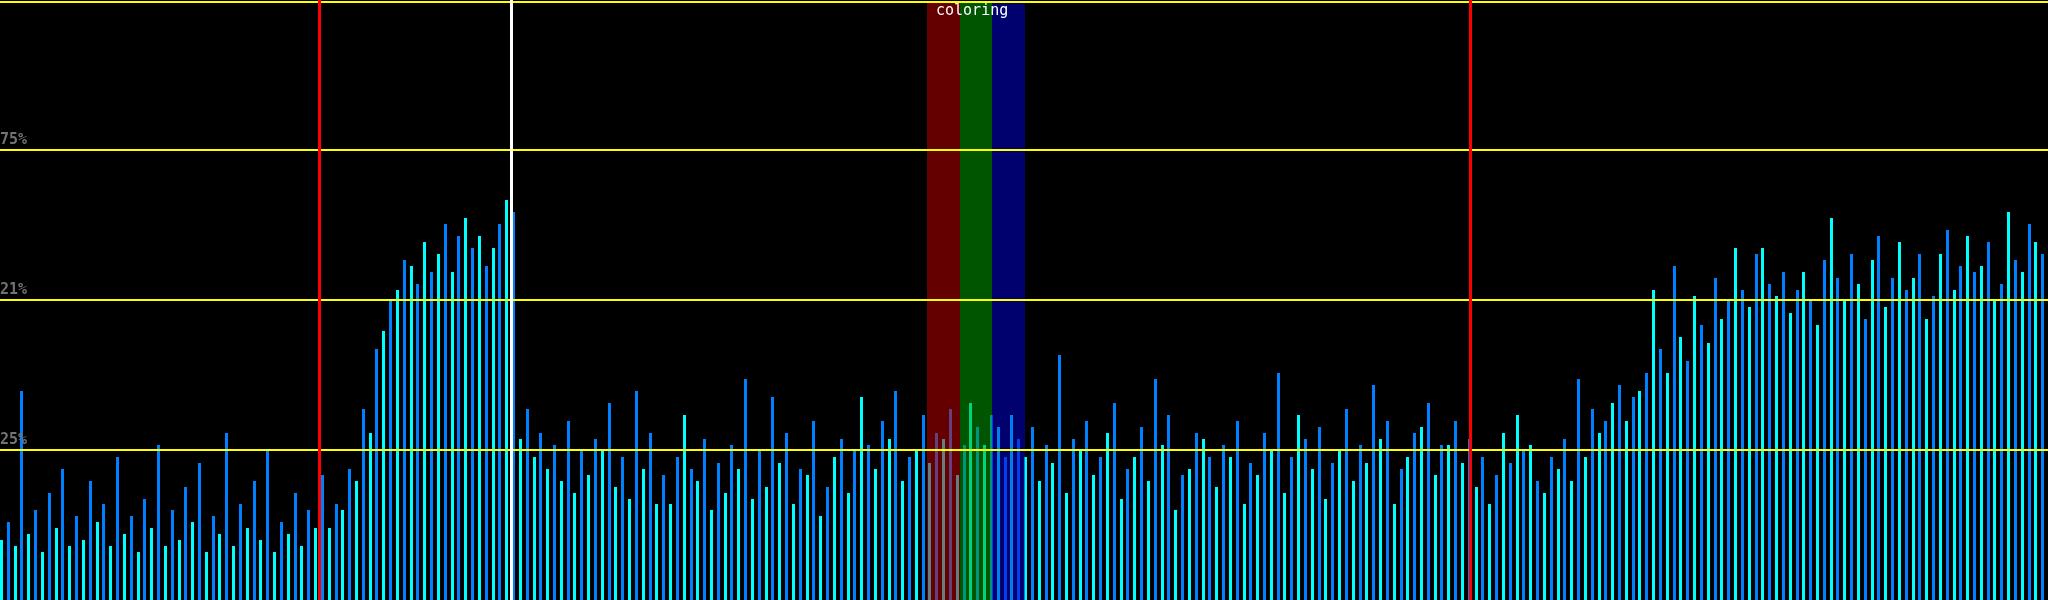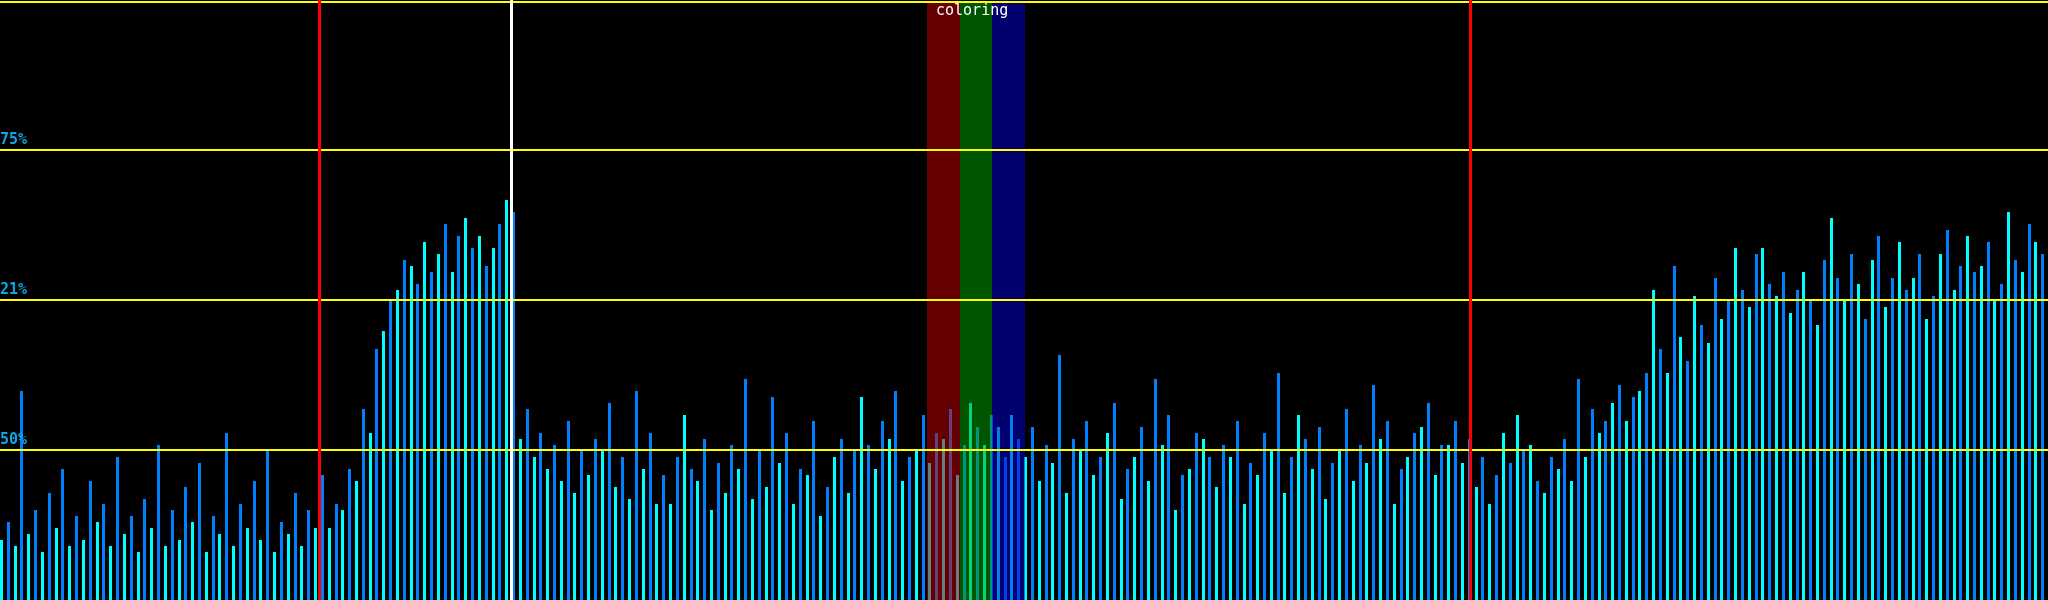--- a/index.html
+++ b/index.html
@@ -19,21 +19,21 @@
   .bands-layer   { z-index: 20; }
   .grid-layer    { z-index: 30; }
   .markers-layer { z-index: 40; }
   .text-layer    { z-index: 60; }
   .bar    { position: absolute; bottom: 0; width: 3px; }
   .grid   { position: absolute; left: 0; width: 2048px; height: 2px; }
   .marker { position: absolute; top: 0; height: 600px; }
   .band   { position: absolute; top: 3px; height: 597px; }
   .ylabel {
     position: absolute; left: 0;
-    color: #0ea5e9; font-size: 15px; font-weight: bold;
+    color: #737373; font-size: 15px; font-weight: bold;
     line-height: 15px; letter-spacing: 0px;
   }
   .yl75 { top: 132px; }
   .yl50 { top: 282px; }
   .yl25 { top: 432px; }
   .coloring {
     position: absolute; left: 936px; top: 3px;
     color: #ffffff; font-size: 15px; font-weight: normal;
     line-height: 15px;
   }
@@ -356,16 +356,16 @@
       <div class="grid" style="top: 449px; background: rgb(255, 255, 0);"></div>
     </div>
   <div class="layer markers-layer">
       <div class="marker" style="left: 318px; width: 3px; background: rgb(255, 0, 0);"></div>
       <div class="marker" style="left: 510px; width: 3px; background: rgb(255, 255, 255);"></div>
       <div class="marker" style="left: 1469px; width: 3px; background: rgb(255, 0, 0);"></div>
     </div>
   <div class="layer text-layer">
     <div class="ylabel yl75">75%</div>
     <div class="ylabel yl50">21%</div>
-    <div class="ylabel yl25">50%</div>
+    <div class="ylabel yl25">25%</div>
     <div class="coloring">coloring</div>
   </div>
 </div>
 
 </body></html>

